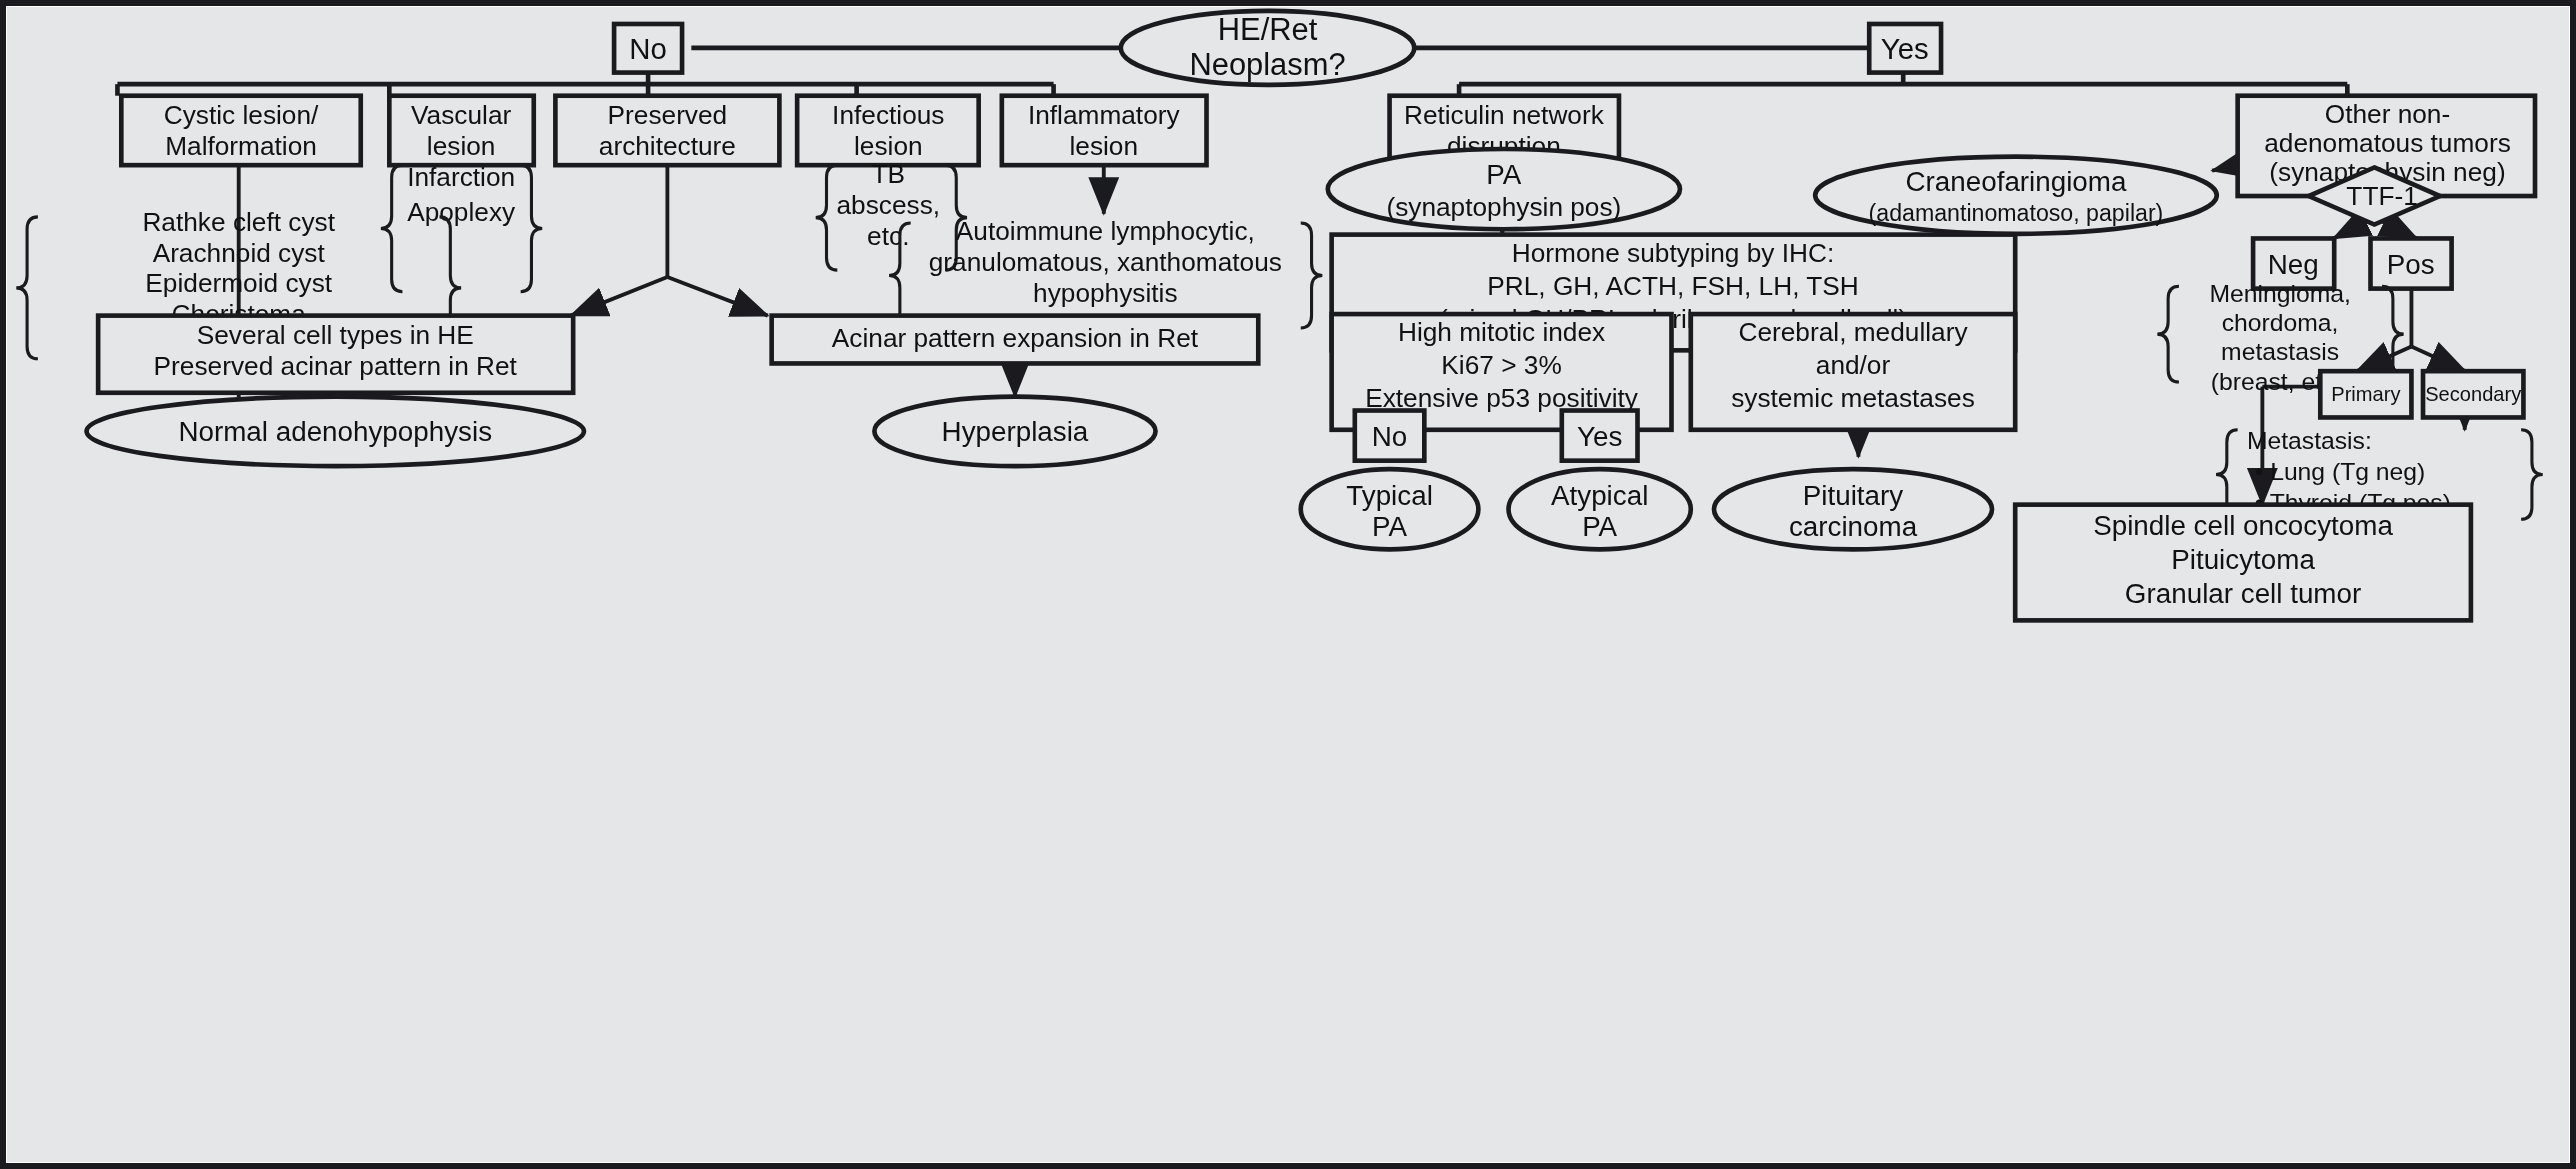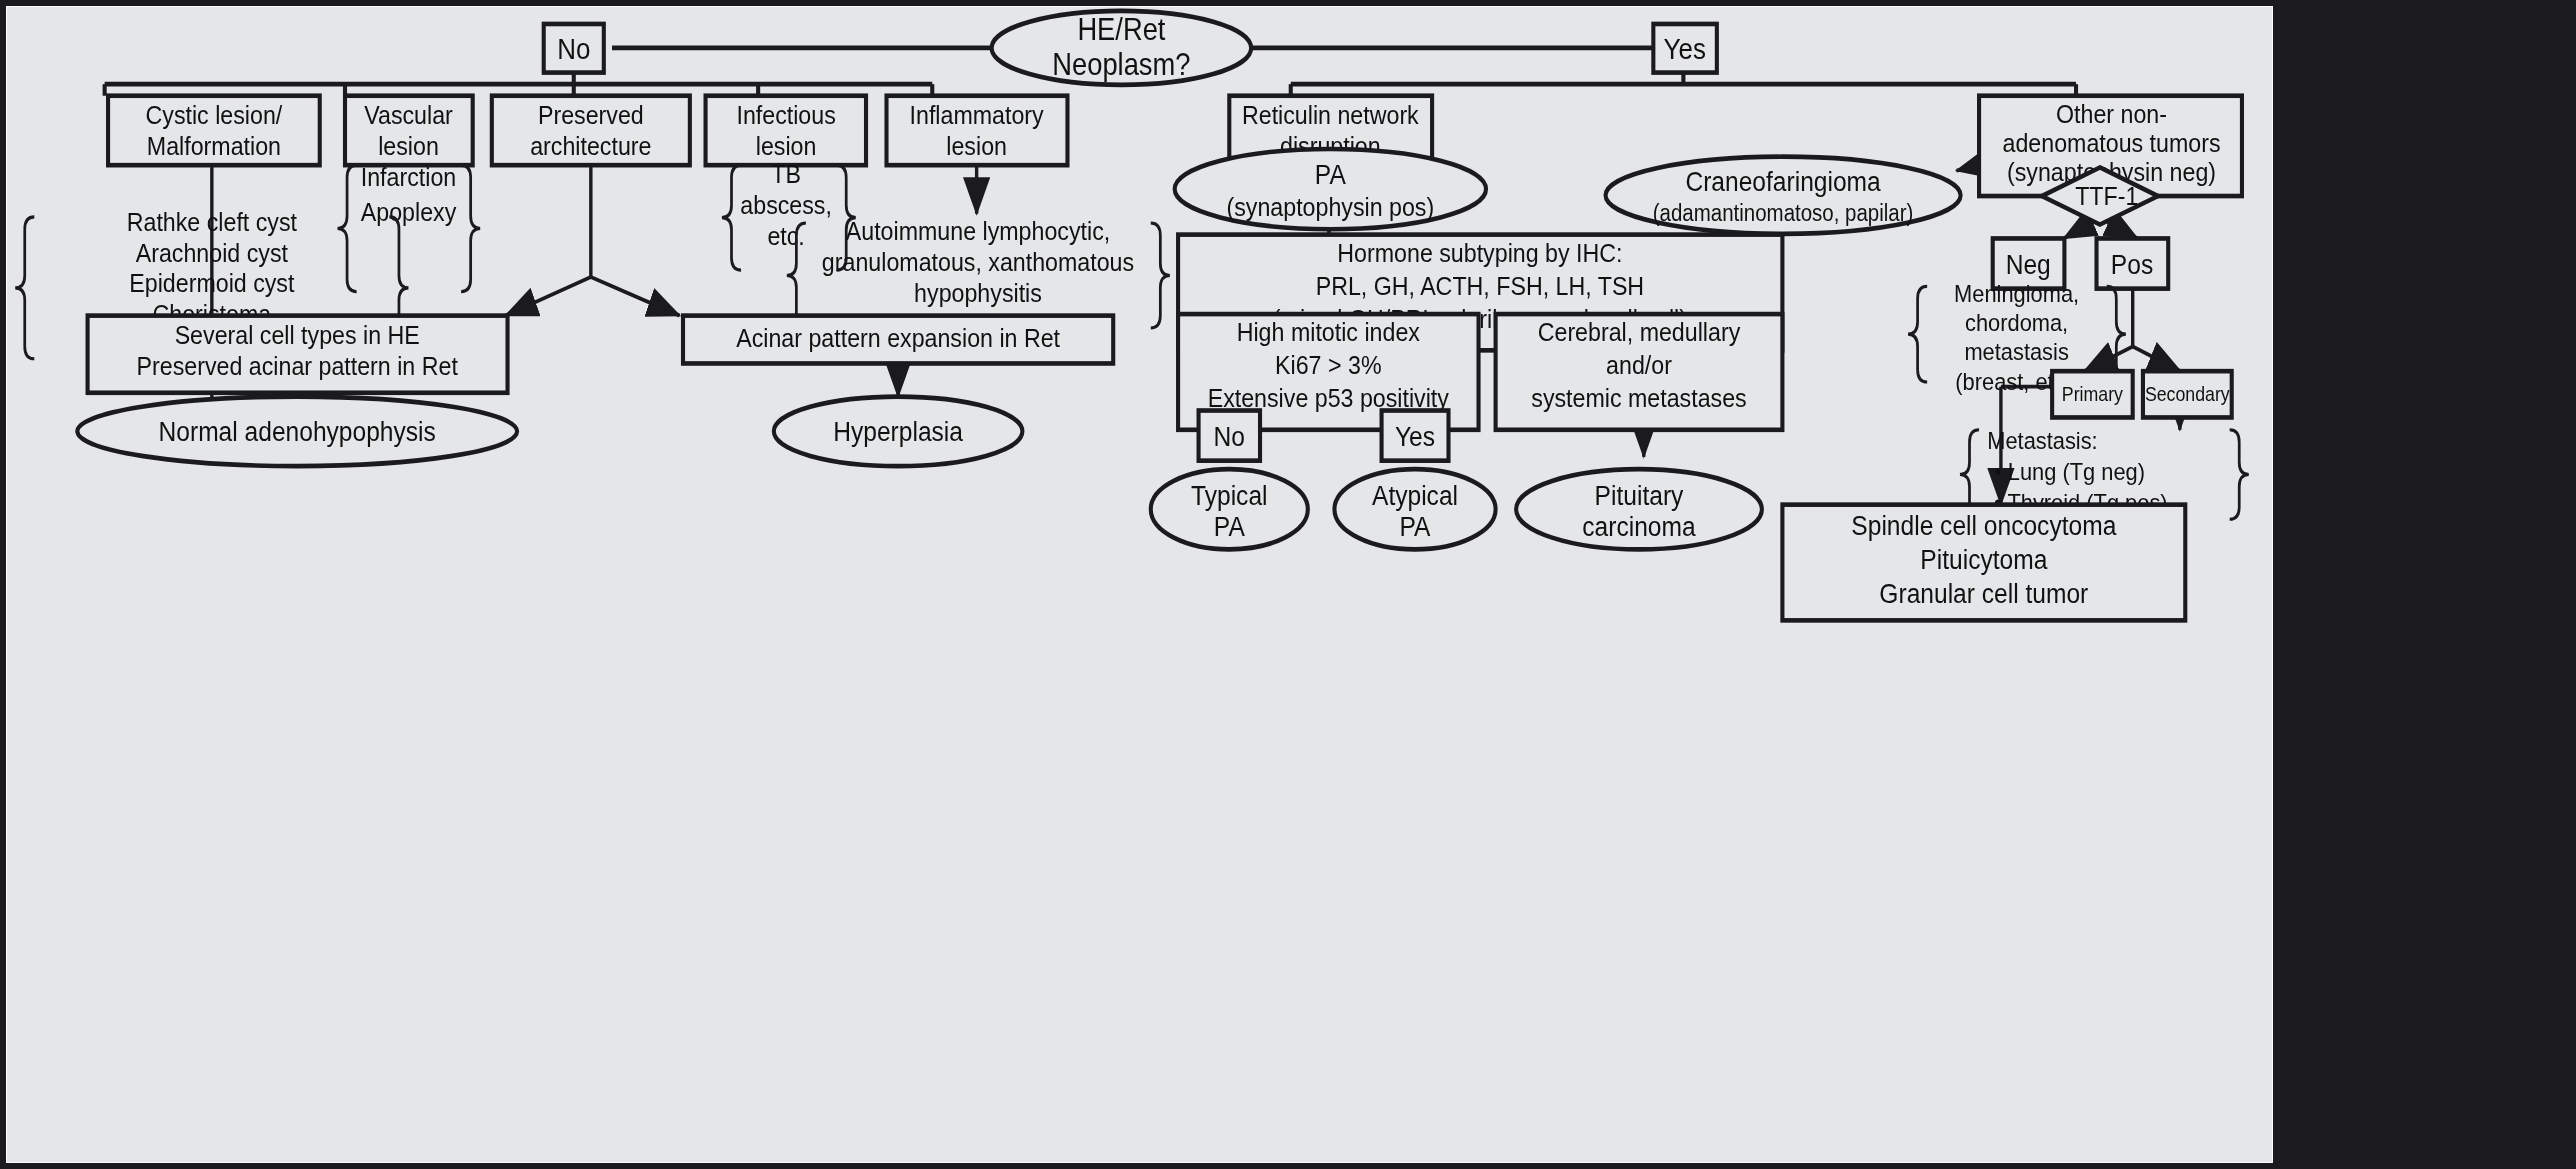--- a/index.html
+++ b/index.html
@@ -1,18 +1,18 @@
 <!DOCTYPE html>
 <html style="font-size:12.4px"><head>
 <meta charset="utf-8">
 <style>
   html,body{margin:0;padding:0;background:#ffffff;}
   #stage{position:relative;width:2576px;height:1169px;background:#1b1b1f;
          font-family:"Liberation Sans", sans-serif;}
-  #canvas{position:absolute;left:6.2px;top:6.2px;width:2267px;height:1157px;
+  #canvas{position:absolute;left:6.2px;top:6.2px;width:2564px;height:1157px;
           background:#e4e6e8;border:1.5px solid #ffffff;box-sizing:border-box;}
   svg{position:absolute;left:0;top:0;width:100%;height:100%;}
   text{font-family:"Liberation Sans", sans-serif;fill:#111;}
 </style>
 </head>
 <body>
 
 <div id="stage">
 <div id="canvas">
 <svg viewBox="0 0 3317 1497" preserveAspectRatio="none">

